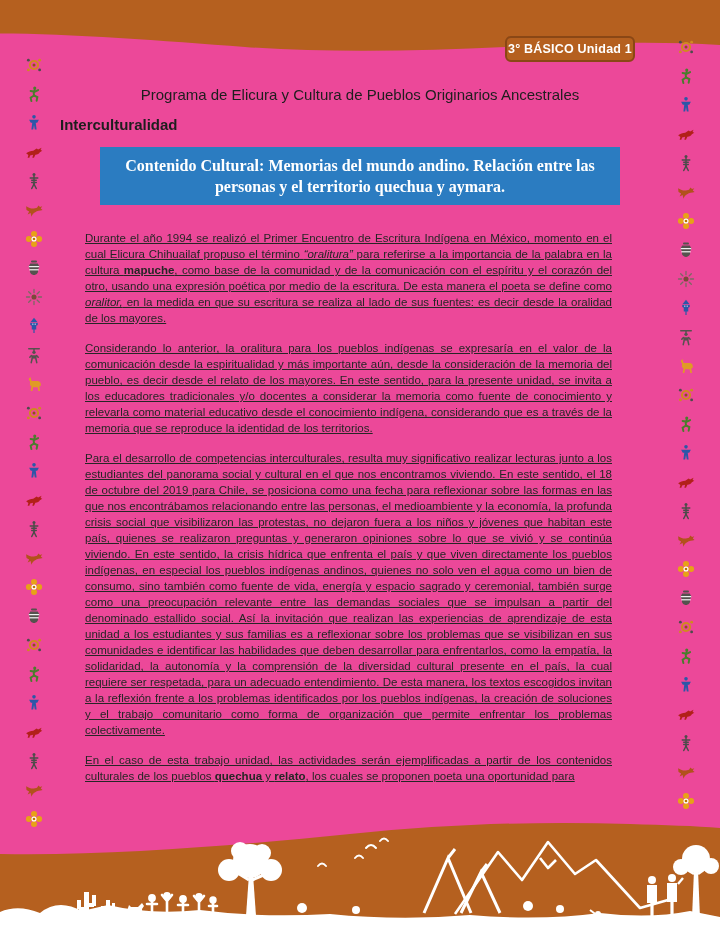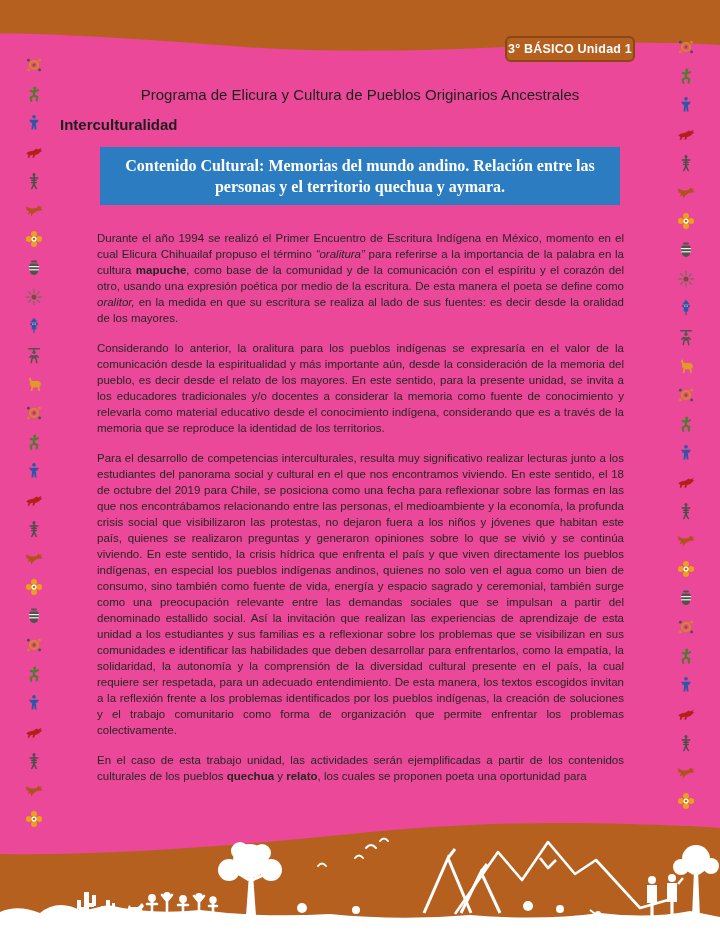--- a/index.html
+++ b/index.html
@@ -24,21 +24,21 @@
   .subtitle {
     position:absolute; top:116px; left:60px; width:600px; text-align:left;
     font-size:15px; font-weight:bold; color:#1e1e1e;
   }
   .banner {
     position:absolute; top:147px; left:100px; width:520px; min-height:58px;
     background:var(--banner-blue,#2b7cc1); color:#fff; text-align:center;
     font-family:"Liberation Serif", serif; font-weight:bold; font-size:16px;
     line-height:21px; padding:8px 20px;
   }
-  .body-text { position:absolute; top:230px; left:97px; width:527px; }
+  .body-text { position:absolute; top:230px; left:85px; width:527px;text-decoration:underline; }
   .body-text p {
     font-size:11.5px; line-height:16px; text-align:justify; margin-bottom:14px;
     color:var(--text,#262626);
   }
   .body-text .b { font-weight:bold; }
   .body-text .i { font-style:italic; }
   .icon-col {
     position:absolute; z-index:3; display:flex; flex-direction:column;
     gap:11px; align-items:center; width:22px;
   }

